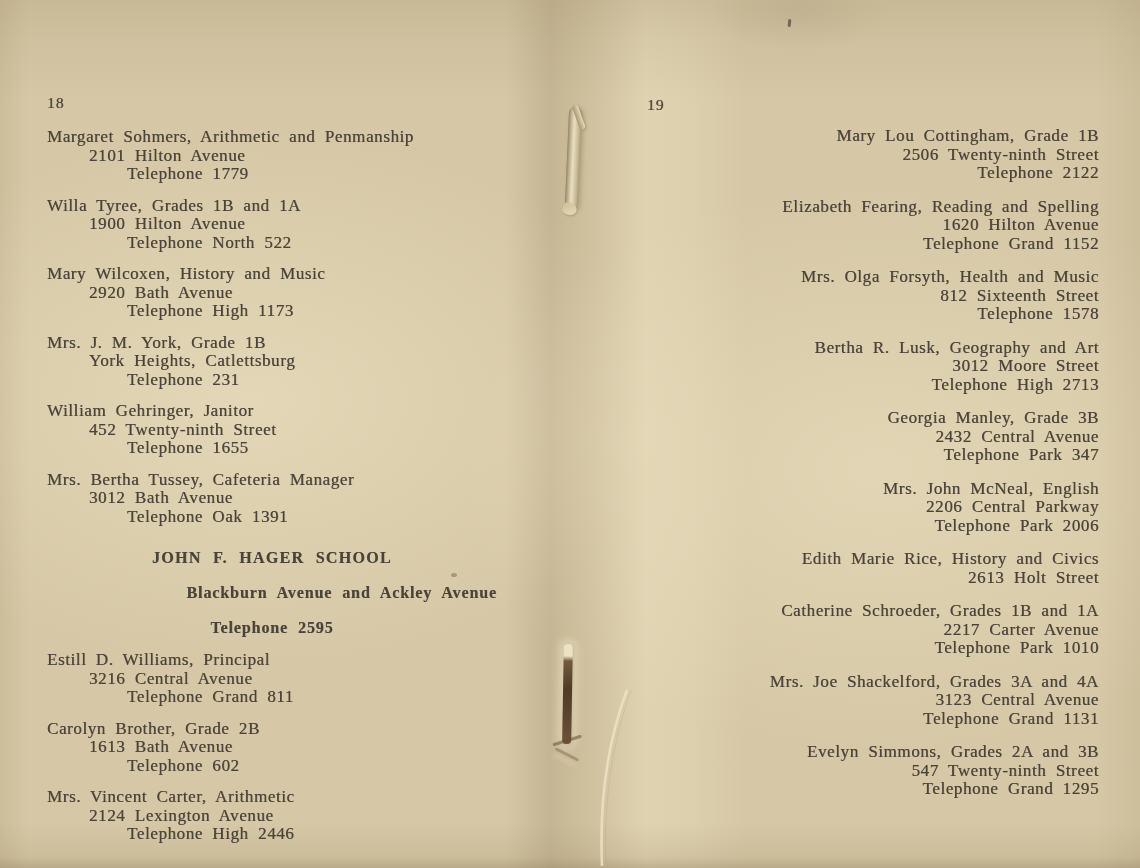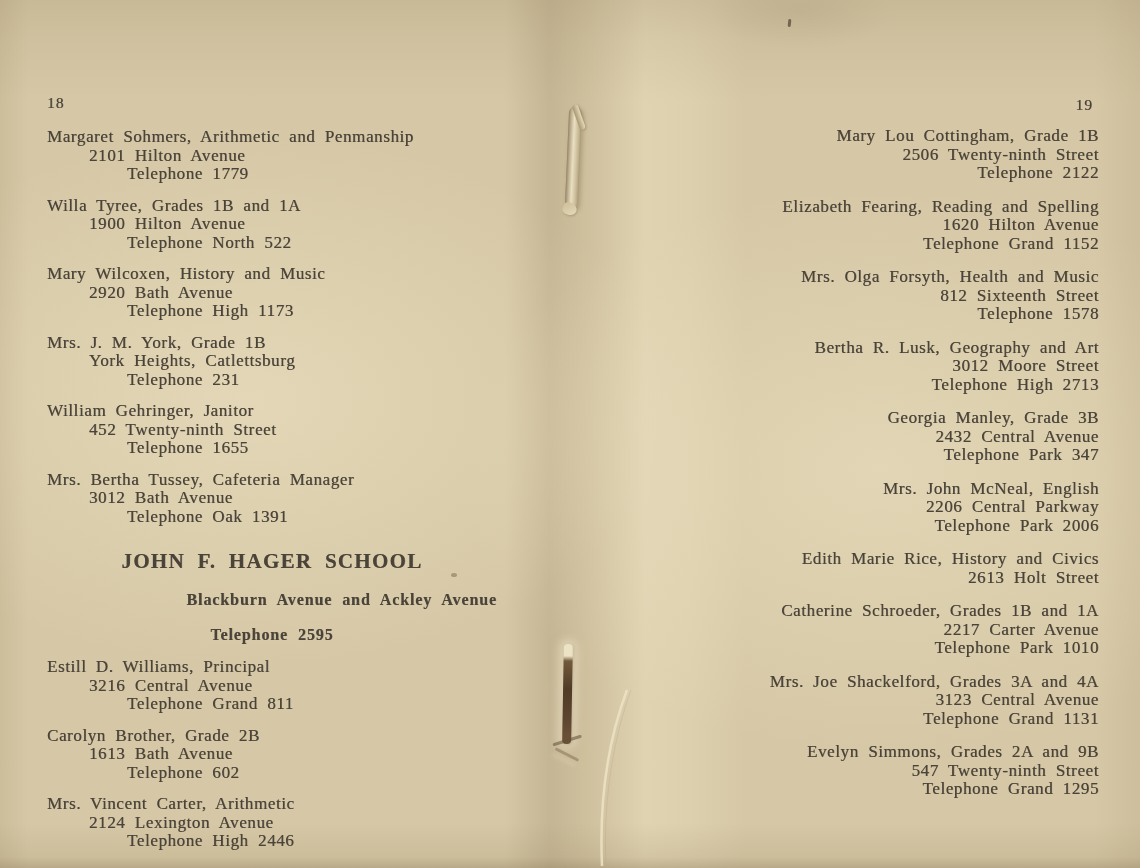--- a/index.html
+++ b/index.html
@@ -38,26 +38,26 @@
   .phone { padding-left: 80px; }
 
   .pagenum {
     font-size: 15.5px;
     letter-spacing: 1px;
     text-shadow: .5px .3px .5px rgba(73,66,55,.6);
   }
   #left-page  { position: absolute; left: 47px;  top: 94px; width: 450px; }
   #right-page { position: absolute; left: 647px; top: 96px; width: 452px; }
   #left-page  .pagenum { margin-bottom: 16px; }
-  #right-page .pagenum { text-align: right; padding-right: 6px; margin-bottom: 13px; }
+  #right-page .pagenum { text-align: left; padding-right: 6px; margin-bottom: 13px; }
 
   h2, h3 { font-family: inherit; }
   .school-name {
     margin: 23px 0 0; text-align: center;
-    font-size: 21px; font-weight: bold;
+    font-size: 16px; font-weight: bold;
     letter-spacing: 1.3px; word-spacing: 6px;
     text-shadow: .4px .3px .4px rgba(73,66,55,.55);
   }
   .school-addr {
     margin: 17px 0 0; text-align: right;
     font-size: 16px; font-weight: bold;
     letter-spacing: .9px; word-spacing: 5px;
     text-shadow: .4px .3px .4px rgba(73,66,55,.5);
   }
   .school-phone {
@@ -262,20 +262,20 @@
           <div class="line phone">Telephone Park 1010</div>
         </div>
 
         <div class="entry">
           <div class="line name">Mrs. Joe Shackelford, Grades 3A and 4A</div>
           <div class="line addr">3123 Central Avenue</div>
           <div class="line phone">Telephone Grand 1131</div>
         </div>
 
         <div class="entry">
-          <div class="line name">Evelyn Simmons, Grades 2A and 9B</div>
+          <div class="line name">Evelyn Simmons, Grades 2A and 3B</div>
           <div class="line addr">547 Twenty-ninth Street</div>
           <div class="line phone">Telephone Grand 1295</div>
         </div>
       </div>
   </main>
 
 </div>
 
 </body></html>

